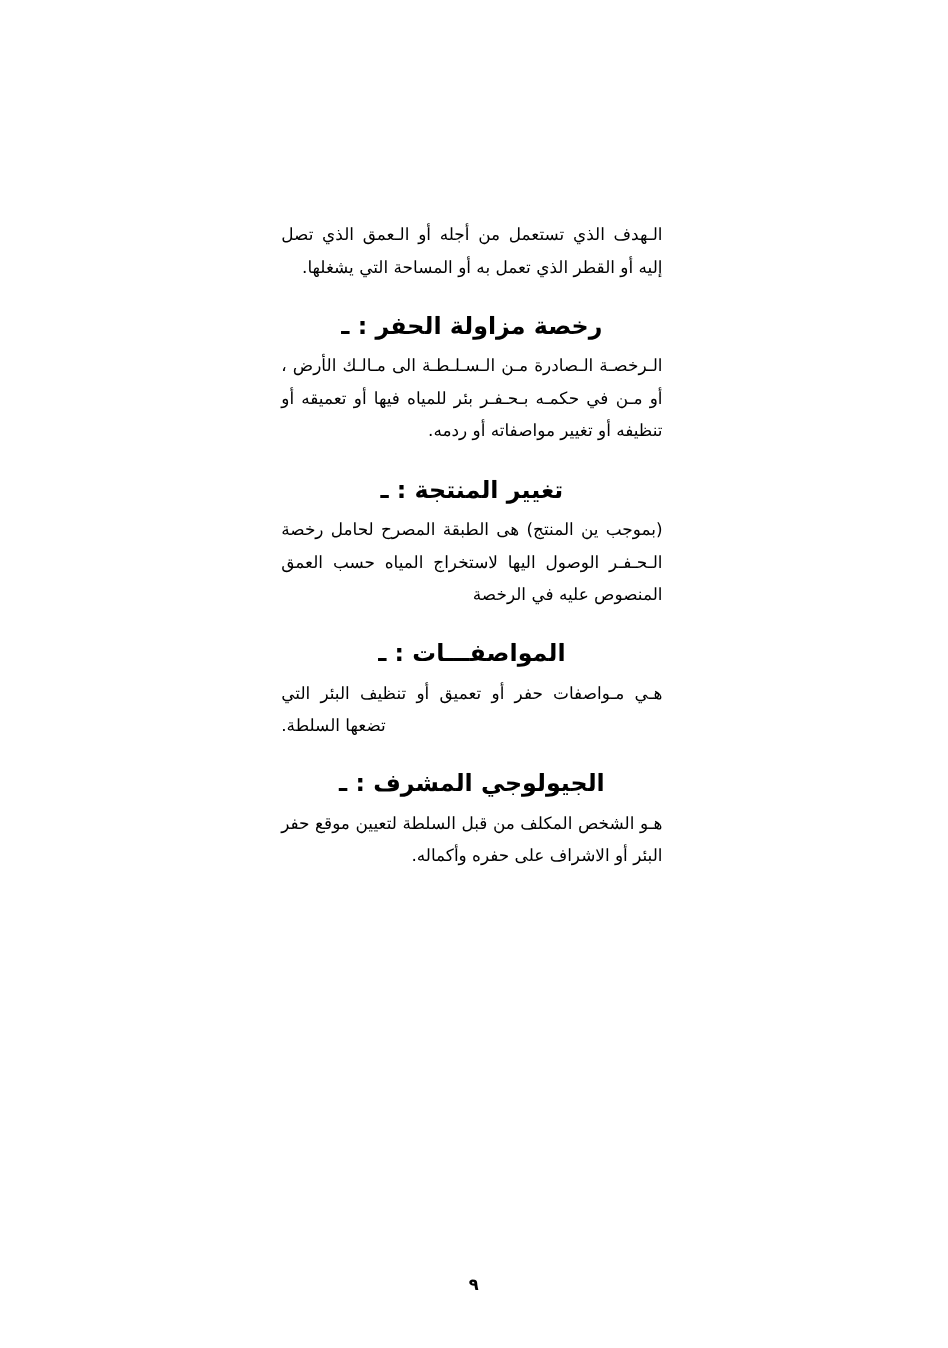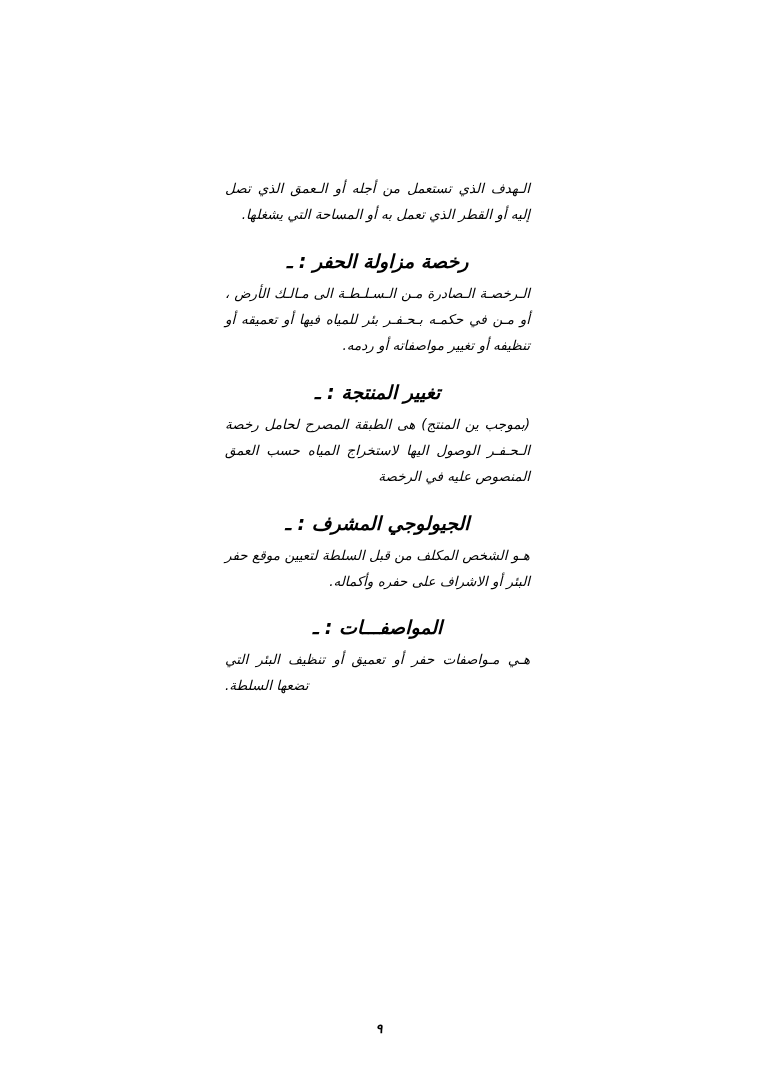--- a/index.html
+++ b/index.html
@@ -15,21 +15,20 @@
     color: #000000;
     overflow: hidden;
   }
   .page {
     position: absolute;
     top: 0;
     left: 0;
     width: 758px;
     height: 1078px;
     box-sizing: border-box;
-    font-style: italic;
   }
   .content {
     position: absolute;
     top: 175px;
     right: 228px;
     width: 305px;
     direction: rtl;
     text-align: justify;
     text-align-last: center;
   }
@@ -80,26 +79,26 @@
     <div class="block">
       <p class="para">الـرخصـة الـصادرة مـن الـسـلـطـة الى مـالـك الأرض ، أو مـن في حكمـه بـحـفـر بئر للمياه فيها أو تعميقه أو تنظيفه أو تغيير مواصفاته أو ردمه.</p>
     </div>
 
     <div class="block">
       <div class="heading">تغيير المنتجة : ـ</div>
       <p class="para">(بموجب ين المنتج) هى الطبقة المصرح لحامل رخصة الـحـفـر الوصول اليها لاستخراج المياه حسب العمق المنصوص عليه في الرخصة</p>
     </div>
 
     <div class="block">
-      <div class="heading">الجيولوجي المشرف : ـ</div>
-      <p class="para">هـو الشخص المكلف من قبل السلطة لتعيين موقع حفر البئر أو الاشراف على حفره وأكماله.</p>
+      <div class="heading">المواصفـــات : ـ</div>
+      <p class="para last-center">هـي مـواصفات حفر أو تعميق أو تنظيف البئر التي تضعها السلطة.</p>
     </div>
 
     <div class="block">
-      <div class="heading">المواصفـــات : ـ</div>
-      <p class="para last-center">هـي مـواصفات حفر أو تعميق أو تنظيف البئر التي تضعها السلطة.</p>
+      <div class="heading">الجيولوجي المشرف : ـ</div>
+      <p class="para">هـو الشخص المكلف من قبل السلطة لتعيين موقع حفر البئر أو الاشراف على حفره وأكماله.</p>
     </div>
 
   </div>
 
   <div class="folio">٩</div>
 
 </div>
 
 </body></html>

